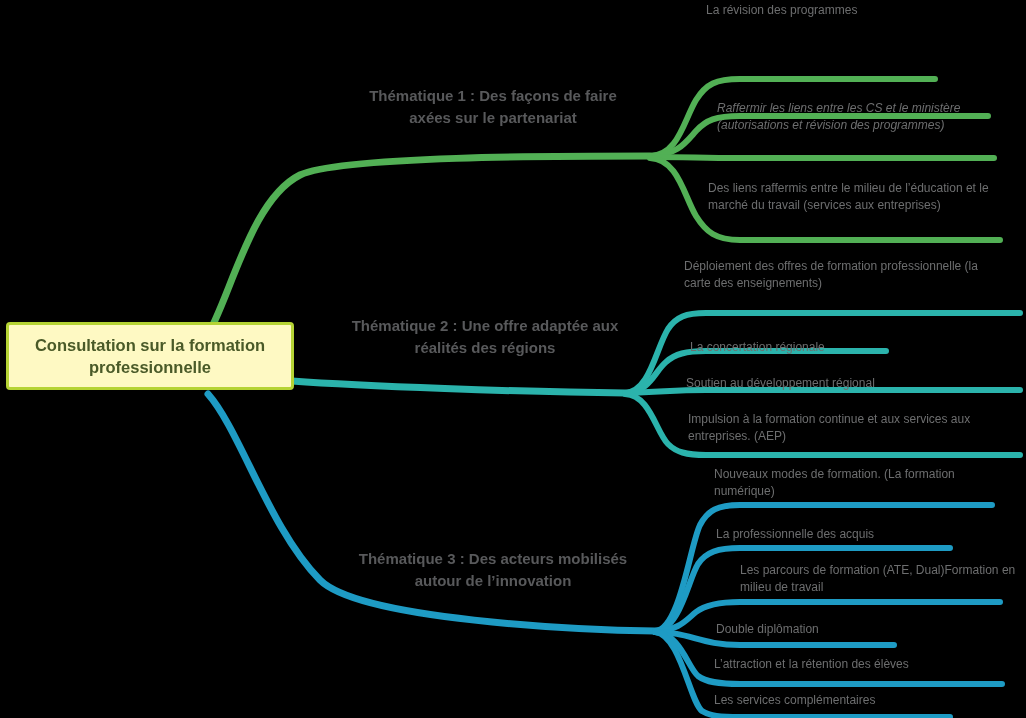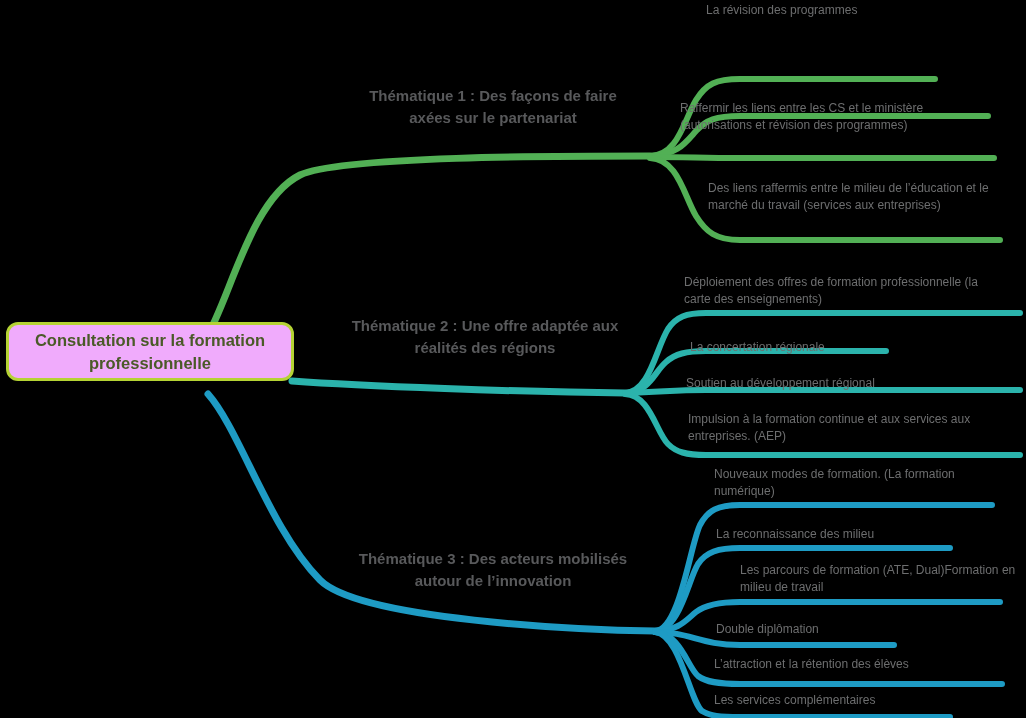--- a/index.html
+++ b/index.html
@@ -22,25 +22,25 @@
     left: 0;
     top: 0;
     width: 1026px;
     height: 718px;
   }
   .node-central {
     position: absolute;
     left: 6px;
     top: 322px;
     width: 288px;
-    height: 59px;
+    height: 68px;
     box-sizing: border-box;
-    background: #f0abfc;
+    background: #fef9c3;
     border: 3px solid #b5d334;
-    border-radius: 12px;
+    border-radius: 4px;
     display: flex;
     align-items: center;
     justify-content: center;
     text-align: center;
     color: #4a5a28;
     font-weight: bold;
     font-size: 16.5px;
     line-height: 1.35;
     padding: 4px 14px;
     z-index: 4;
@@ -109,28 +109,28 @@
     <span>Thématique 1 : Des façons de faire axées sur le partenariat</span>
   </div>
   <div class="theme-label" id="theme-2">
     <span>Thématique 2 : Une offre adaptée aux réalités des régions</span>
   </div>
   <div class="theme-label" id="theme-3">
     <span>Thématique 3 : Des acteurs mobilisés autour de l’innovation</span>
   </div>
 
   <div class="leaf" style="left:706px; top:2px; width:310px;">La révision des programmes</div>
-  <div class="leaf" style="left:680px; top:100px; width:300px;">Raffermir les liens entre les CS et le ministère (autorisations et révision des programmes)</div>
+  <div class="leaf" style="left:717px; top:100px; width:300px;font-style:italic;">Raffermir les liens entre les CS et le ministère (autorisations et révision des programmes)</div>
   <div class="leaf" style="left:708px; top:180px; width:305px;">Des liens raffermis entre le milieu de l’éducation et le marché du travail (services aux entreprises)</div>
 
-  <div class="leaf" style="left:684px; top:258px; width:308px;margin-top:16px;">Déploiement des offres de formation professionnelle (la carte des enseignements)</div>
+  <div class="leaf" style="left:684px; top:258px; width:308px;">Déploiement des offres de formation professionnelle (la carte des enseignements)</div>
   <div class="leaf" style="left:690px; top:339px; width:310px;">La concertation régionale</div>
   <div class="leaf" style="left:686px; top:375px; width:310px;">Soutien au développement régional</div>
   <div class="leaf" style="left:688px; top:411px; width:318px;">Impulsion à la formation continue et aux services aux entreprises. (AEP)</div>
 
   <div class="leaf" style="left:714px; top:466px; width:300px;">Nouveaux modes de formation. (La formation numérique)</div>
-  <div class="leaf" style="left:716px; top:526px; width:300px;">La reconnaissance des milieu</div>
+  <div class="leaf" style="left:716px; top:526px; width:300px;">La professionnelle des acquis</div>
   <div class="leaf" style="left:716px; top:562px; width:292px;margin-left:24px;">Les parcours de formation (ATE, Dual)Formation en milieu de travail</div>
   <div class="leaf" style="left:716px; top:621px; width:300px;">Double diplômation</div>
   <div class="leaf" style="left:714px; top:656px; width:305px;">L’attraction et la rétention des élèves</div>
   <div class="leaf" style="left:714px; top:692px; width:305px;">Les services complémentaires</div>
 
 </div>
 
 </body></html>

